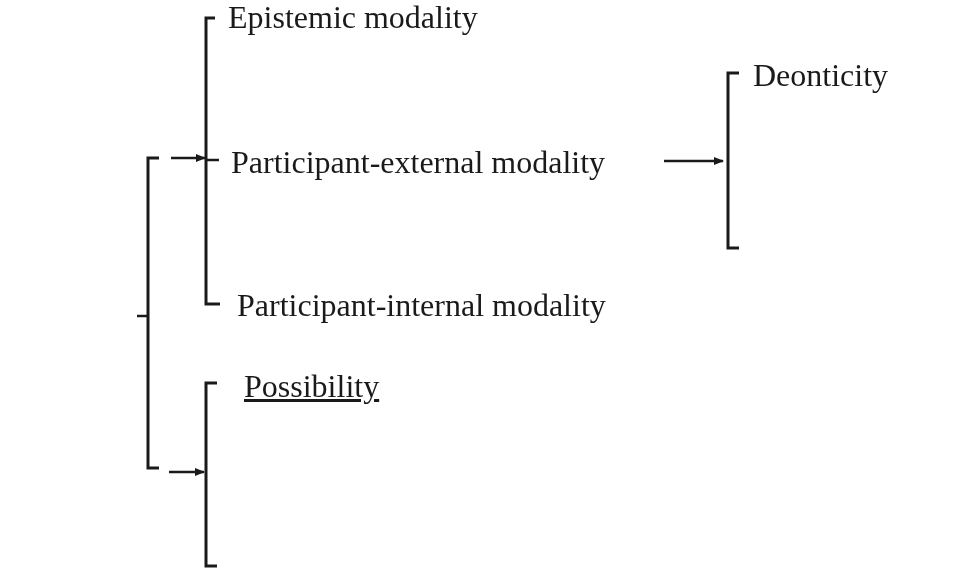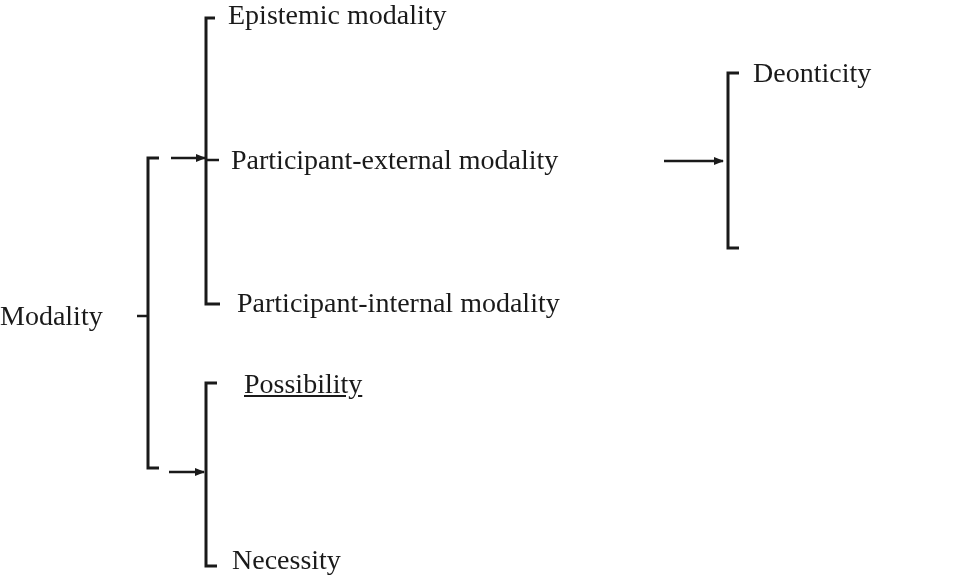--- a/index.html
+++ b/index.html
@@ -17,21 +17,21 @@
     svg.lines {
       position: absolute;
       left: 0;
       top: 0;
       width: 971px;
       height: 580px;
     }
     .label {
       position: absolute;
       font-family: "Liberation Serif", "DejaVu Serif", serif;
-      font-size: 28px;
+      font-size: 32px;
       color: #1a1a1a;
       white-space: nowrap;
       line-height: 1;
     }
   </style>
 </head>
 <body>
 
 <div class="canvas">
 
@@ -69,28 +69,26 @@
 
     <g>
       <line x1="664" y1="161" x2="723" y2="161" stroke="#1a1a1a" stroke-width="2.5" marker-end="url(#arrowhead)"></line>
     </g>
 
     <g>
       <polyline points="739,73 728,73 728,248 739,248" fill="none" stroke="#1a1a1a" stroke-width="3"></polyline>
     </g>
   </svg>
 
-  <div class="label" style="left:0px; top:302px;">Modality</div>
 
   <div class="label" style="left:228px; top:1px;">Epistemic modality</div>
 
   <div class="label" style="left:231px; top:146px;text-align:right;">Participant-external modality</div>
 
   <div class="label" style="left:237px; top:289px;text-align:right;">Participant-internal modality</div>
 
   <div class="label" style="left:753px; top:59px;">Deonticity</div>
 
 
   <div class="label" style="left:244px; top:370px;text-decoration:underline;">Possibility</div>
 
-  <div class="label" style="left:232px; top:546px;">Necessity</div>
 
 </div>
 
 </body></html>

